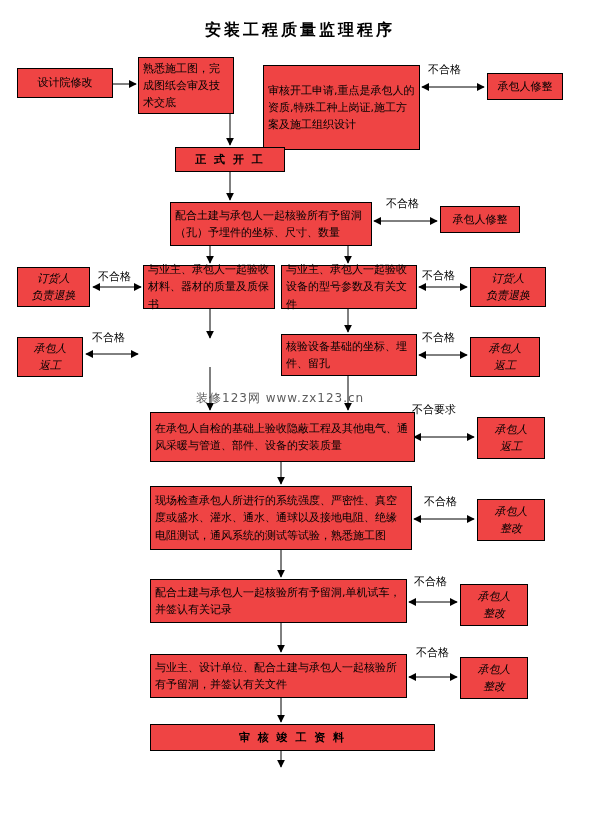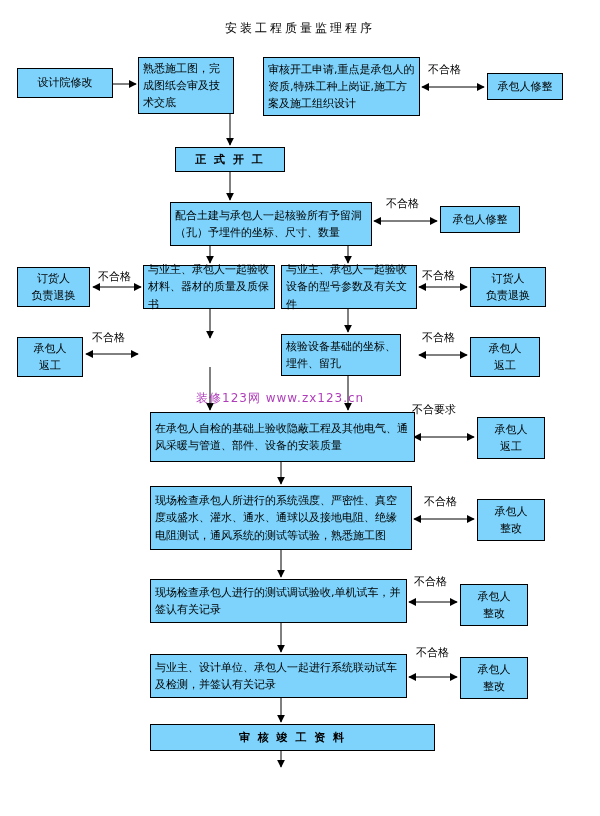--- a/index.html
+++ b/index.html
@@ -1,27 +1,27 @@
 <!DOCTYPE html>
 <html><head>
 <meta charset="utf-8">
 <style>
   html,body{margin:0;padding:0;background:#ffffff;}
   .canvas{position:relative;width:600px;height:816px;background:#ffffff;
           font-family:"DejaVu Sans","Liberation Sans",sans-serif;color:#000;overflow:hidden;}
   .title{position:absolute;top:20px;left:0;width:100%;text-align:center;
-         font-size:12px;font-weight:normal;letter-spacing:3px;}
-  .box{position:absolute;border:1px solid #000;background:#7dd3fc;box-sizing:border-box;
+         font-size:16px;font-weight:bold;letter-spacing:3px;}
+  .box{position:absolute;border:1px solid #000;background:#ef4444;box-sizing:border-box;
        display:flex;align-items:center;justify-content:center;text-align:center;
        font-size:11px;line-height:1.55;padding:2px 4px;}
   .box.left{justify-content:flex-start;text-align:left;}
   .box.bold{font-weight:bold;letter-spacing:2px;}
-  .box.pre{white-space:pre-line;}
+  .box.pre{white-space:pre-line;font-style:italic;}
   .lbl{position:absolute;font-size:11px;white-space:nowrap;}
-  .watermark{position:absolute;left:196px;top:390px;font-size:12px;color:#a21caf;
+  .watermark{position:absolute;left:196px;top:390px;font-size:12px;color:#404040;
              letter-spacing:1px;opacity:.85;}
   svg.wires{position:absolute;left:0;top:0;width:600px;height:816px;pointer-events:none;}
   svg.wires line{stroke:#000;stroke-width:1;}
 </style>
 </head>
 <body>
 
 <div class="canvas">
 
   <div class="title">安装工程质量监理程序</div>
@@ -63,21 +63,21 @@
     <line x1="281" y1="623" x2="281" y2="652" marker-end="url(#ah)"></line>
 
     <line x1="409" y1="677" x2="457" y2="677" marker-start="url(#ah)" marker-end="url(#ah)"></line>
     <line x1="281" y1="698" x2="281" y2="722" marker-end="url(#ah)"></line>
 
     <line x1="281" y1="751" x2="281" y2="767" marker-end="url(#ah)"></line>
   </svg>
 
   <div class="box" style="left:17px;top:68px;width:96px;height:30px">设计院修改</div>
   <div class="box left" style="left:138px;top:57px;width:96px;height:57px">熟悉施工图，完成图纸会审及技术交底</div>
-  <div class="box left" style="left:263px;top:57px;width:157px;height:59px">审核开工申请,重点是承包人的资质,特殊工种上岗证,施工方案及施工组织设计</div>
+  <div class="box left" style="left:263px;top:65px;width:157px;height:85px">审核开工申请,重点是承包人的资质,特殊工种上岗证,施工方案及施工组织设计</div>
   <div class="lbl" style="left:428px;top:62px">不合格</div>
   <div class="box" style="left:487px;top:73px;width:76px;height:27px">承包人修整</div>
 
   <div class="box left" style="left:170px;top:202px;width:202px;height:44px">配合土建与承包人一起核验所有予留洞（孔）予埋件的坐标、尺寸、数量</div>
 
   <div class="box bold" style="left:175px;top:147px;width:110px;height:25px">正 式 开 工</div>
   <div class="lbl" style="left:386px;top:196px">不合格</div>
   <div class="box" style="left:440px;top:206px;width:80px;height:27px">承包人修整</div>
 
   <div class="box pre" style="left:17px;top:267px;width:73px;height:40px">订货人
@@ -85,42 +85,42 @@
   <div class="lbl" style="left:98px;top:269px">不合格</div>
   <div class="box left" style="left:143px;top:265px;width:132px;height:44px">与业主、承包人一起验收材料、器材的质量及质保书</div>
   <div class="box left" style="left:281px;top:265px;width:136px;height:44px">与业主、承包人一起验收设备的型号参数及有关文件</div>
   <div class="lbl" style="left:422px;top:268px">不合格</div>
   <div class="box pre" style="left:470px;top:267px;width:76px;height:40px">订货人
 负责退换</div>
 
   <div class="box pre" style="left:17px;top:337px;width:66px;height:40px">承包人
 返工</div>
   <div class="lbl" style="left:92px;top:330px">不合格</div>
-  <div class="box left" style="left:281px;top:334px;width:120px;height:42px">核验设备基础的坐标、埋件、留孔</div>
+  <div class="box left" style="left:281px;top:334px;width:136px;height:42px">核验设备基础的坐标、埋件、留孔</div>
   <div class="lbl" style="left:422px;top:330px">不合格</div>
   <div class="box pre" style="left:470px;top:337px;width:70px;height:40px">承包人
 返工</div>
 
   <div class="watermark">装修123网 www.zx123.cn</div>
 
   <div class="box left" style="left:150px;top:412px;width:265px;height:50px">在承包人自检的基础上验收隐蔽工程及其他电气、通风采暖与管道、部件、设备的安装质量</div>
   <div class="lbl" style="left:412px;top:402px">不合要求</div>
   <div class="box pre" style="left:477px;top:417px;width:68px;height:42px">承包人
 返工</div>
 
   <div class="box left" style="left:150px;top:486px;width:262px;height:64px">现场检查承包人所进行的系统强度、严密性、真空度或盛水、灌水、通水、通球以及接地电阻、绝缘电阻测试，通风系统的测试等试验，熟悉施工图</div>
   <div class="lbl" style="left:424px;top:494px">不合格</div>
   <div class="box pre" style="left:477px;top:499px;width:68px;height:42px">承包人
 整改</div>
 
-  <div class="box left" style="left:150px;top:579px;width:257px;height:44px">现场检查承包人进行的测试调试验收,单机试车，并签认有关记录</div>
+  <div class="box left" style="left:150px;top:579px;width:257px;height:44px">配合土建与承包人一起核验所有予留洞,单机试车，并签认有关记录</div>
   <div class="lbl" style="left:414px;top:574px">不合格</div>
   <div class="box pre" style="left:460px;top:584px;width:68px;height:42px">承包人
 整改</div>
 
-  <div class="box left" style="left:150px;top:654px;width:257px;height:44px">与业主、设计单位、承包人一起进行系统联动试车及检测，并签认有关记录</div>
+  <div class="box left" style="left:150px;top:654px;width:257px;height:44px">与业主、设计单位、配合土建与承包人一起核验所有予留洞，并签认有关文件</div>
   <div class="lbl" style="left:416px;top:645px">不合格</div>
   <div class="box pre" style="left:460px;top:657px;width:68px;height:42px">承包人
 整改</div>
 
   <div class="box bold" style="left:150px;top:724px;width:285px;height:27px">审 核 竣 工 资 料</div>
 
 </div>
 
 </body></html>

